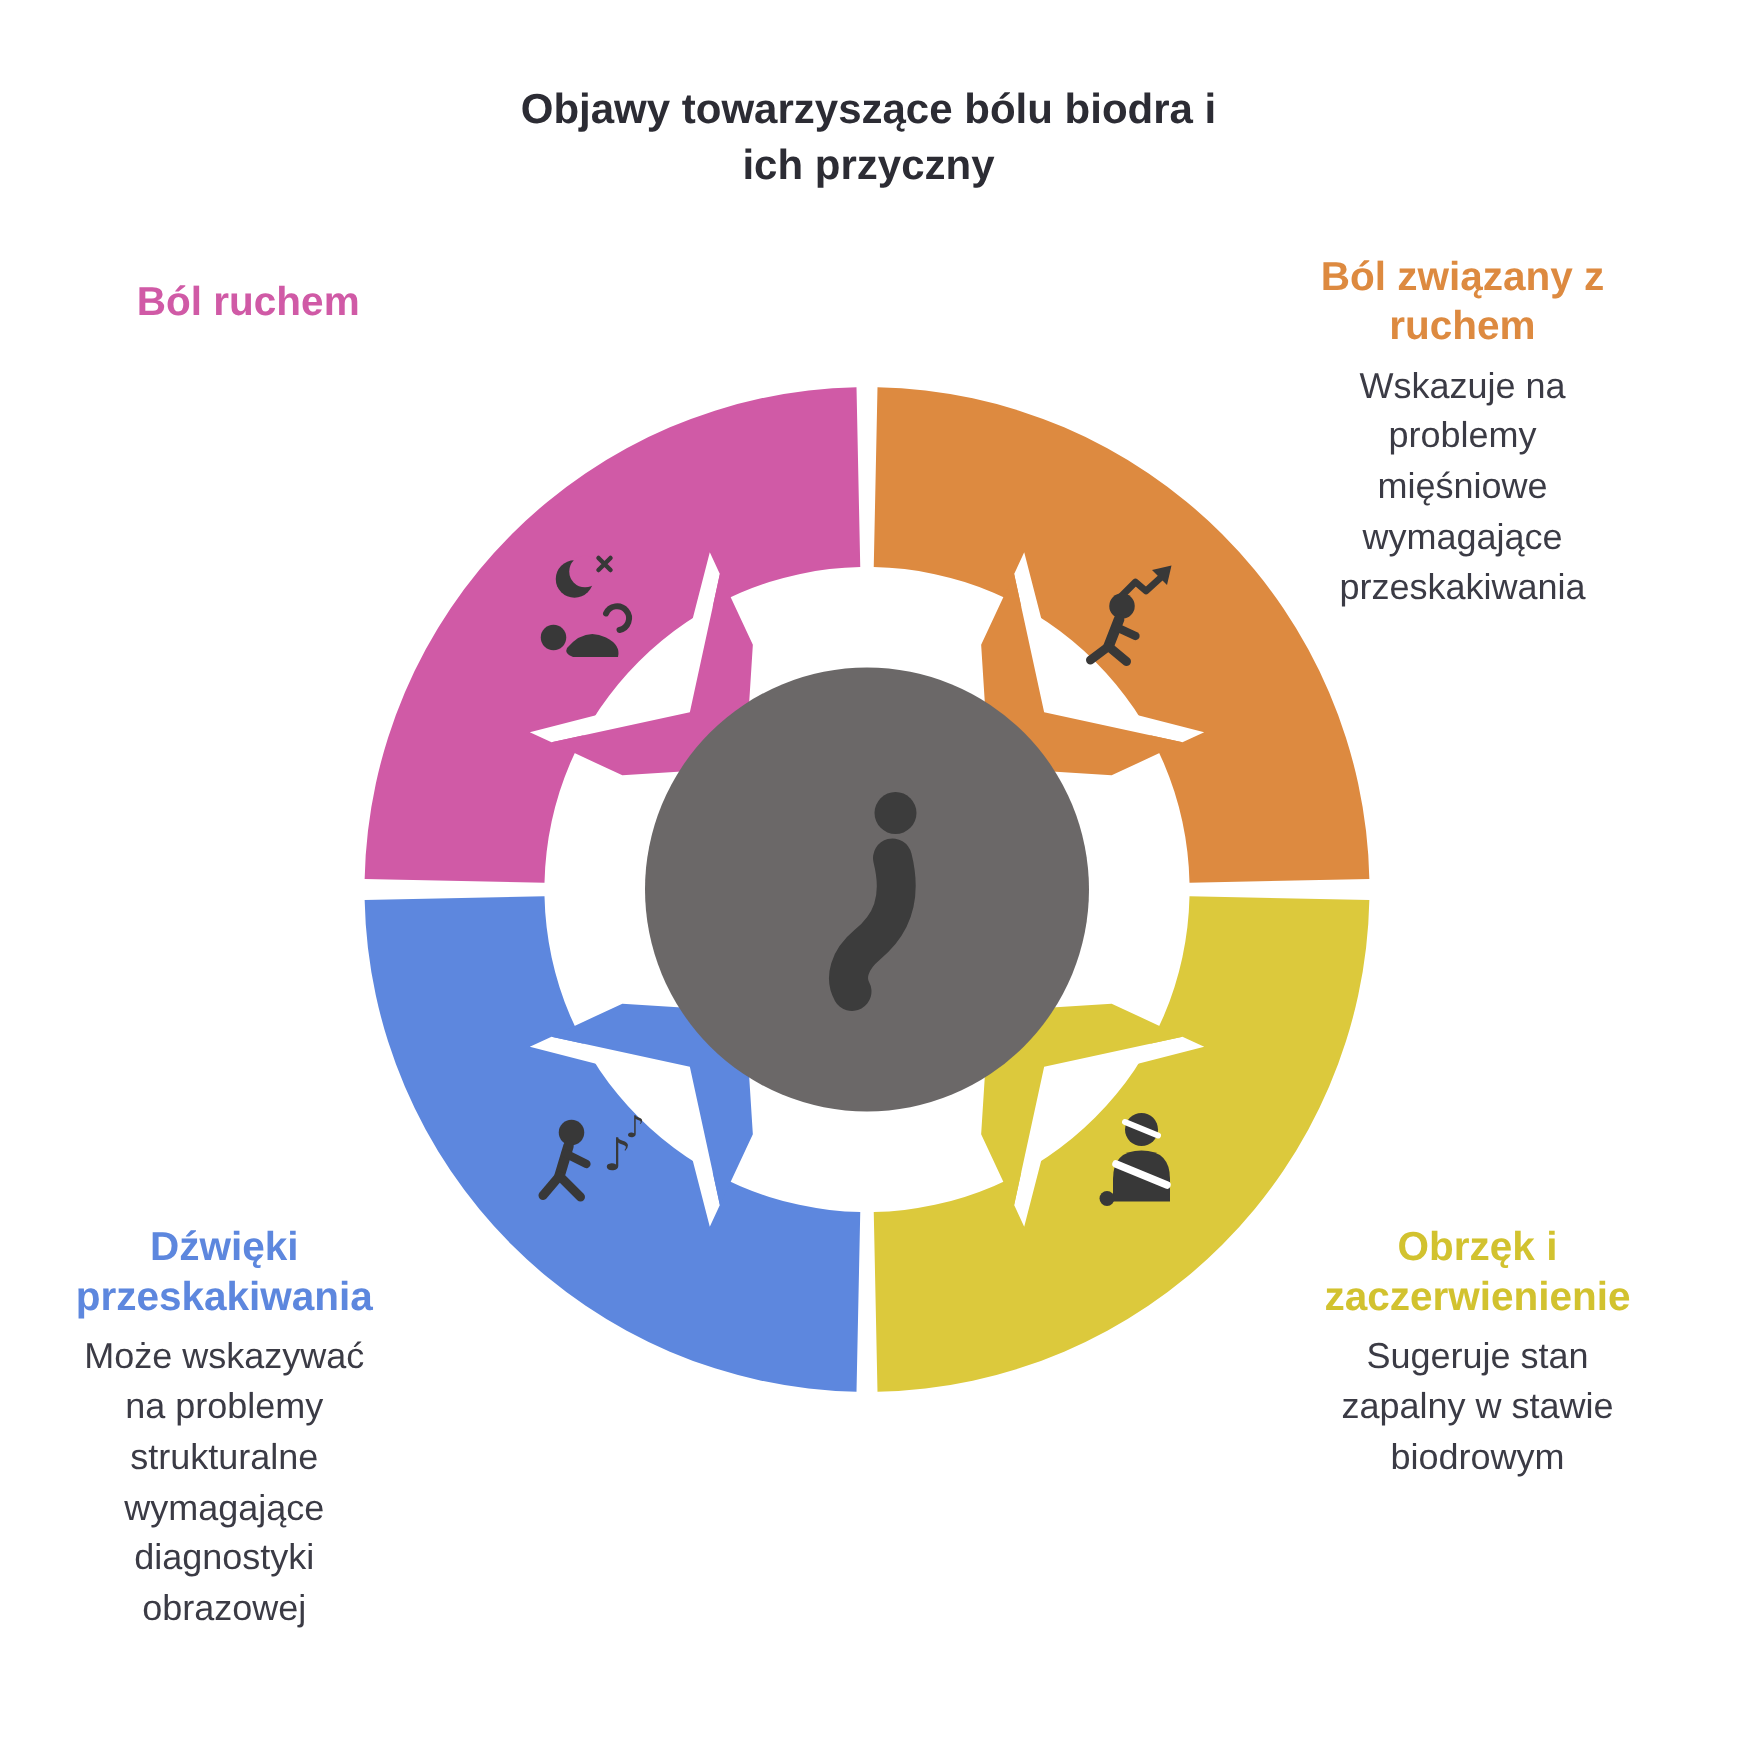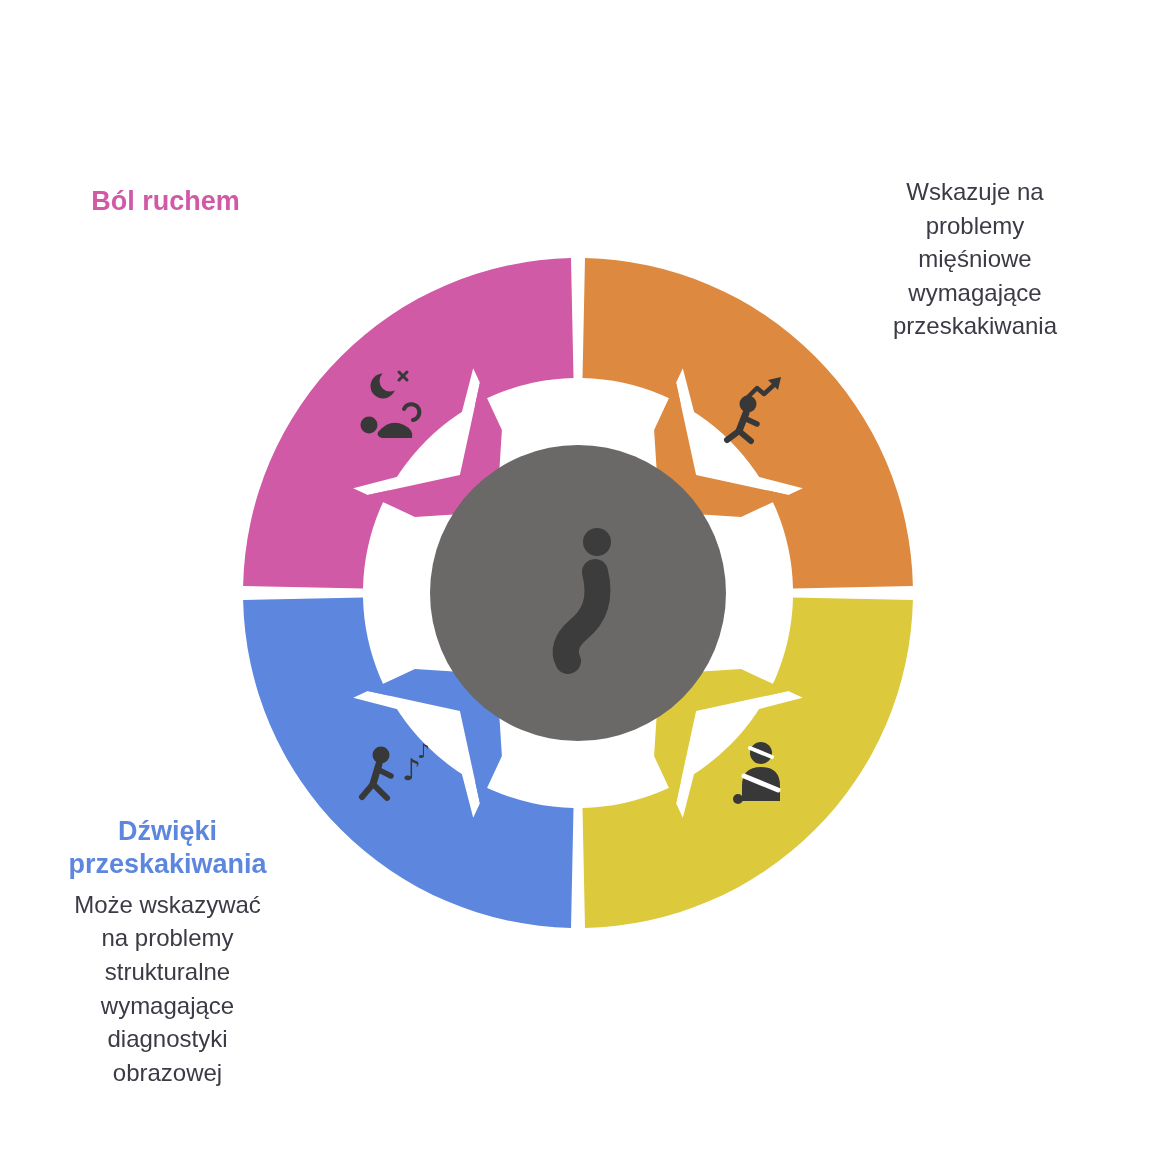--- a/index.html
+++ b/index.html
@@ -11,38 +11,40 @@
     position:absolute; top:55px; left:50%; transform:translateX(-50%);
     width:640px; text-align:center; font-size:28px; font-weight:700;
     color:#2c2c34; line-height:1.32; white-space:pre-line;
   }
   .diagram-svg { position:absolute; left:0; top:0; }
   .callout { position:absolute; text-align:center; }
   .callout .label { font-size:27px; font-weight:700; line-height:1.22; white-space:pre-line; display:block; }
   .callout .desc  { font-size:24px; color:#3b3b45; line-height:1.40; white-space:pre-line; display:block; margin-top:7px; }
   .co-tl { left:28px;  top:185px; width:275px; }
   .co-tr { left:852px; top:168px; width:246px; }
-  .co-bl { left:25px;  top:815px; width:285px; }
+  .co-bl { left:7px;  top:815px; width:285px; }
   .co-br { left:845px; top:815px; width:280px; }
   .lbl-pink   { color:#d05aa6; }
   .lbl-orange { color:#dd8a40; }
   .lbl-yellow { color:#d2c22f; }
   .lbl-blue   { color:#5d87de; }
   .ic  { fill:#383838; }
   .ics { stroke:#383838; fill:none; stroke-linecap:round; stroke-linejoin:round; }
   .icw { stroke:#ffffff; fill:none; stroke-linecap:round; }
   .cut-pink { fill:#d05aa6; }
   .note { fill:#383838; font-family:"DejaVu Sans", sans-serif; font-weight:bold; }
   .gap { fill:#ffffff; }
 </style>
 </head>
 <body>
 
 <div class="canvas">
 
+  <div class="title">Objawy towarzyszące bólu biodra i
+ich przyczny</div>
 
   <svg class="diagram-svg" width="1158" height="1168" viewBox="0 0 1158 1168">
 
     <path d="M243.1 586.0 A335 335 0 0 1 571.0 258.1 L573.5 378.0 A215 215 0 0 0 363.0 588.5 Z" fill="#d05aa6"></path>
     <path d="M585.0 258.1 A335 335 0 0 1 912.9 586.0 L793.0 588.5 A215 215 0 0 0 582.5 378.0 Z" fill="#dd8a40"></path>
     <path d="M912.9 600.0 A335 335 0 0 1 585.0 927.9 L582.5 808.0 A215 215 0 0 0 793.0 597.5 Z" fill="#dcc93c"></path>
     <path d="M571.0 927.9 A335 335 0 0 1 243.1 600.0 L363.0 597.5 A215 215 0 0 0 573.5 808.0 Z" fill="#5d87de"></path>
 
     <path class="gap" d="M353.2 488.2 L448.6 463.6 L473.2 368.2 L479.9 382.7 L459.9 474.9 L367.7 494.9 Z"></path>
     <path class="gap" d="M682.8 368.2 L707.4 463.6 L802.8 488.2 L788.3 494.9 L696.1 474.9 L676.1 382.7 Z"></path>
@@ -96,27 +98,36 @@
       <text class="note" x="402" y="780" font-size="30">♪</text>
       <text class="note" x="417" y="758" font-size="20">♪</text>
     </g>
   </svg>
 
   <div class="callout co-tl">
     <span class="label lbl-pink">Ból ruchem</span>
   </div>
 
   <div class="callout co-tr">
+    <span class="label lbl-orange">Ból związany z
+ruchem</span>
     <span class="desc">Wskazuje na
 problemy
 mięśniowe
 wymagające
 przeskakiwania</span>
   </div>
 
+  <div class="callout co-br">
+    <span class="label lbl-yellow">Obrzęk i
+zaczerwienienie</span>
+    <span class="desc">Sugeruje stan
+zapalny w stawie
+biodrowym</span>
+  </div>
 
   <div class="callout co-bl">
     <span class="label lbl-blue">Dźwięki
 przeskakiwania</span>
     <span class="desc">Może wskazywać
 na problemy
 strukturalne
 wymagające
 diagnostyki
 obrazowej</span>

